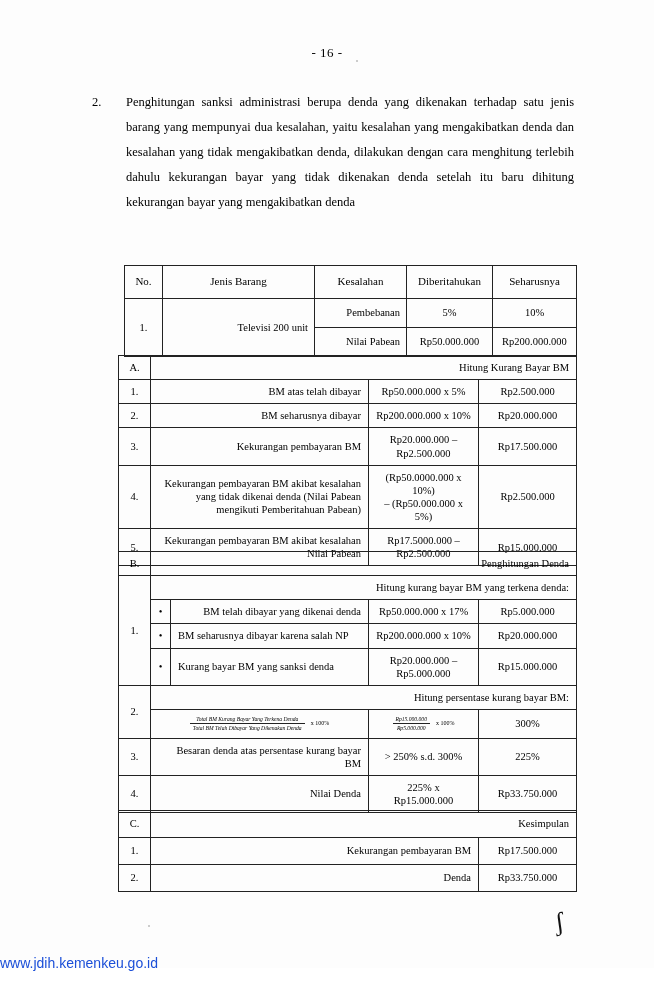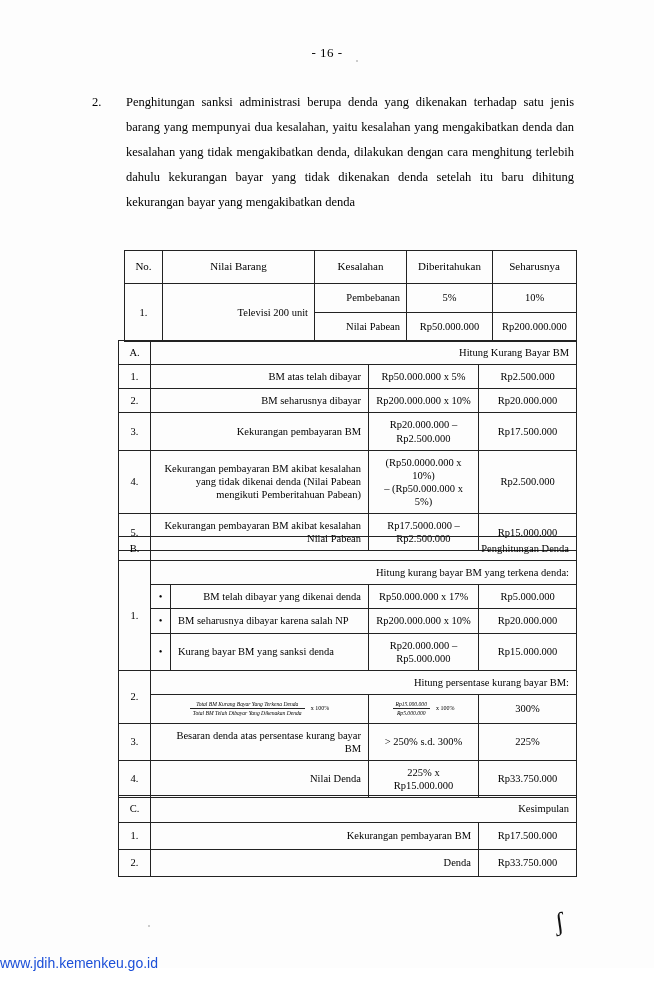--- a/index.html
+++ b/index.html
@@ -49,20 +49,21 @@
     font-size: 12.5px;
     line-height: 25px;
     text-align: justify;
     text-justify: inter-word;
     hyphens: none;
   }
 
   table {
     border-collapse: collapse;
     table-layout: fixed;
+    margin-top: 15px;
   }
   td, th {
     border: 1px solid #222;
     font-size: 10.5px;
     padding: 4px 6px;
     vertical-align: middle;
     font-weight: normal;
     line-height: 1.25;
   }
   .c { text-align: center; }
@@ -172,21 +173,21 @@
     <colgroup>
       <col style="width:38px">
       <col style="width:152px">
       <col style="width:92px">
       <col style="width:86px">
       <col style="width:84px">
     </colgroup>
     <tbody>
       <tr class="hdr">
         <td class="c">No.</td>
-        <td class="c">Nilai Barang</td>
+        <td class="c">Jenis Barang</td>
         <td class="c">Kesalahan</td>
         <td class="c">Diberitahukan</td>
         <td class="c">Seharusnya</td>
       </tr>
       <tr>
         <td class="c" rowspan="2">1.</td>
         <td class="l" rowspan="2">Televisi 200 unit</td>
         <td class="l">Pembebanan</td>
         <td class="c">5%</td>
         <td class="c">10%</td>

